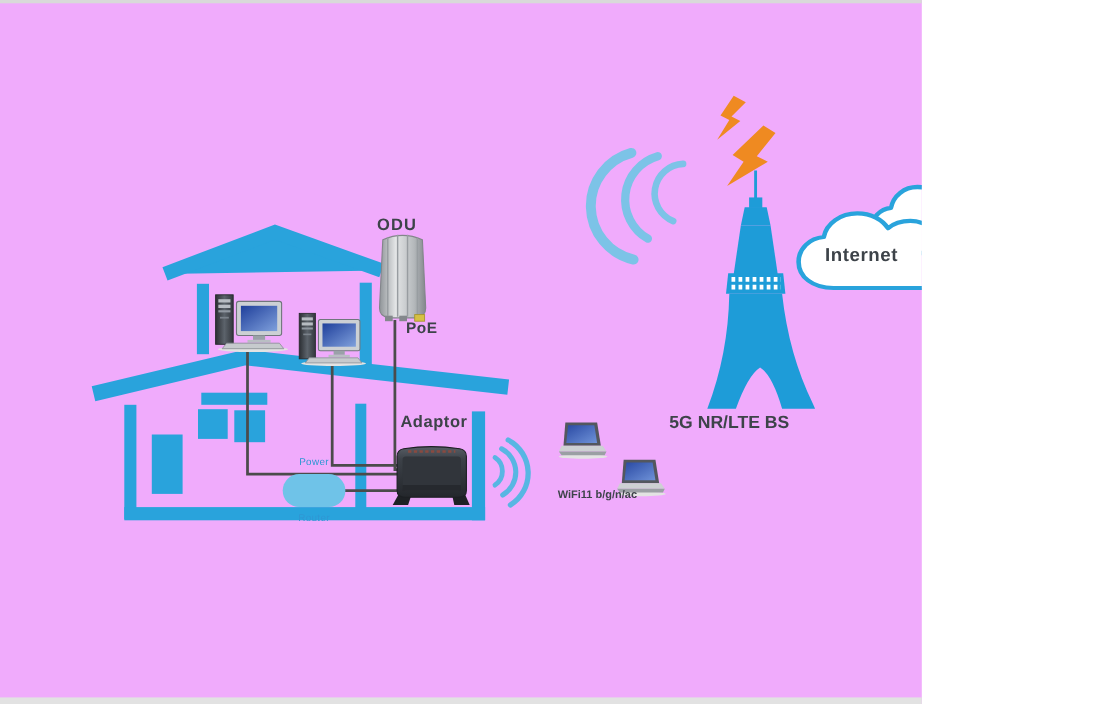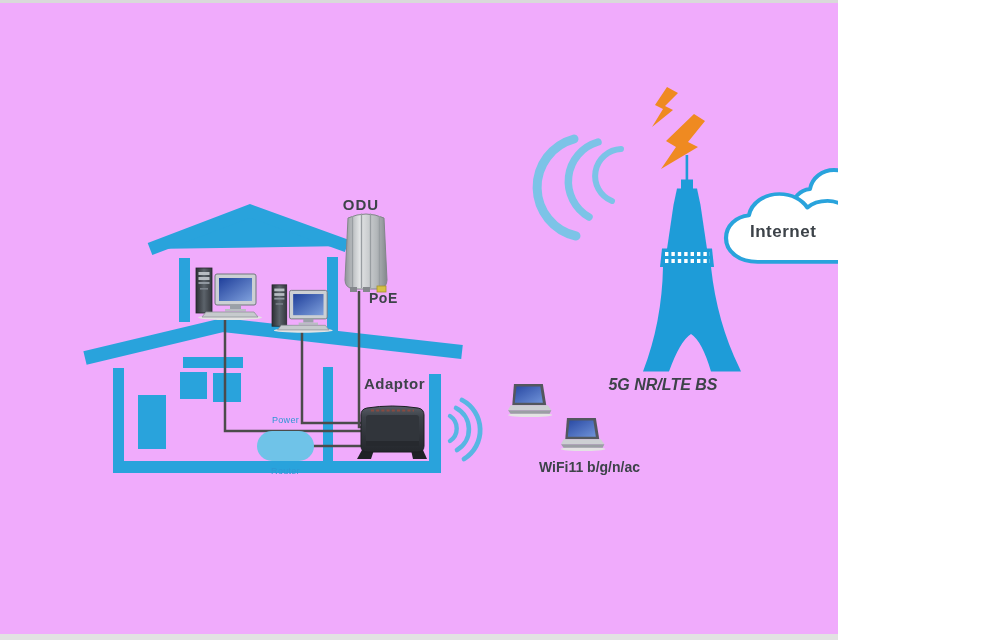--- a/index.html
+++ b/index.html
@@ -8,22 +8,22 @@
     overflow:hidden;font-family:"Liberation Sans",sans-serif;
   }
   .edge{position:absolute;left:0;width:1007px;}
   .edge.top{top:0;height:3px;background:#d9d9d9;}
   .edge.bottom{bottom:0;height:6px;background:#e2e2e2;}
   svg.scene{position:absolute;left:0;top:0;}
   .lbl{position:absolute;font-weight:bold;color:var(--label-text,#3d4349);white-space:nowrap;}
   #lbl-odu{left:336px;top:196px;width:50px;text-align:center;font-size:15px;letter-spacing:1px;}
   #lbl-poe{left:369px;top:290px;font-size:14px;letter-spacing:.5px;}
   #lbl-router{left:364px;top:375px;font-size:15px;letter-spacing:.5px;}
-  #lbl-bs{left:593px;top:376px;width:140px;text-align:center;font-size:16px;font-style:italic;}
-  #lbl-wifi{left:507px;top:459px;font-size:14px;margin-left:32px;}
+  #lbl-bs{left:593px;top:376px;width:140px;text-align:center;font-size:16px;}
+  #lbl-wifi{left:507px;top:445px;font-size:10px;}
   #lbl-internet{left:750px;top:222px;width:96px;font-size:17px;letter-spacing:.5px;}
   #power-pill{
     position:absolute;left:257px;top:431px;width:57px;height:30px;border-radius:15px;
     background:var(--adaptor-fill,#6fc3e8);color:var(--adaptor-text,#2f97d4);
     display:flex;flex-direction:column;align-items:center;justify-content:center;
     font-size:9px;font-weight:normal;line-height:1.25;letter-spacing:.3px;gap:40px;
   }
   .f-house{fill:var(--house-blue,#29a3dc);}
   .f-tower{fill:var(--tower-blue,#1e9cd8);}
   .f-bolt{fill:var(--lightning-orange,#ef8a21);}

